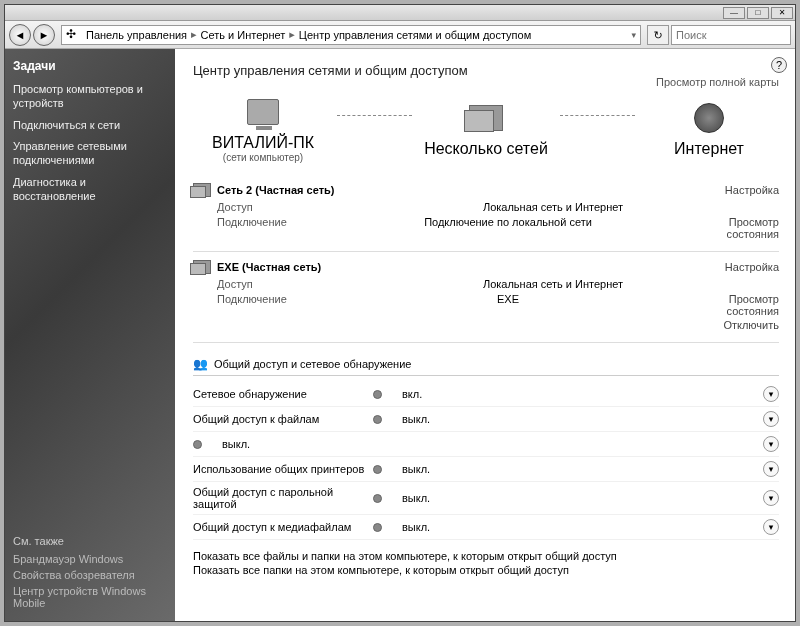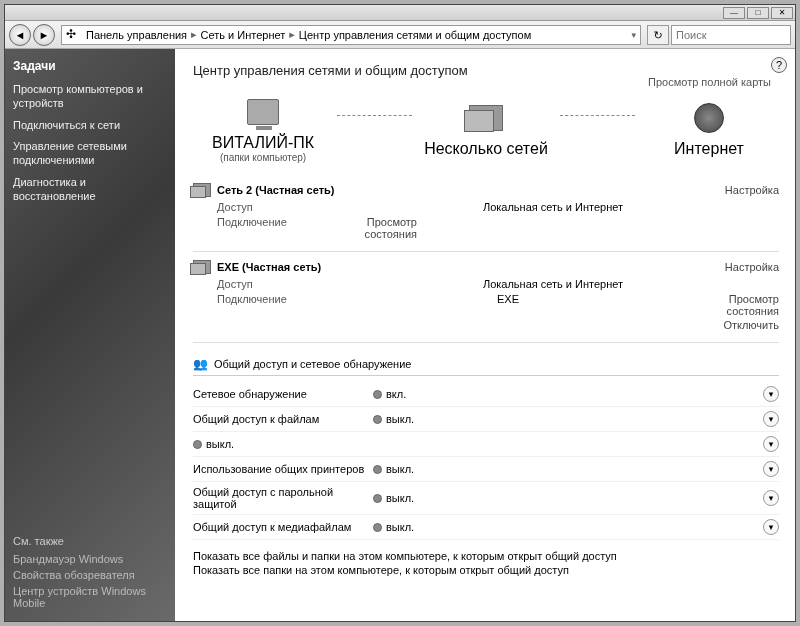--- a/index.html
+++ b/index.html
@@ -19,21 +19,21 @@
 .sidebar { width: 170px; background: linear-gradient(135deg,#5a5a5a 0%,#3a3a3a 40%,#6a6a6a 100%); color: #fff; padding: 10px 8px; font-size: 11px; display: flex; flex-direction: column; }
 .sidebar .taskhdr { font-weight: bold; margin-bottom: 6px; font-size: 12px; }
 .sidebar .task { margin: 4px 0; line-height: 1.25; cursor: pointer; color: #eee; }
 .sidebar .spacer { flex: 1; }
 .sidebar .seealso { color: #ccc; margin-bottom: 4px; font-size: 11px; }
 .sidebar .othertask { color: #bbb; font-size: 11px; margin: 2px 0; cursor: pointer; }
 .main { flex: 1; background: #fff; overflow-y: auto; padding: 14px 16px 14px 18px; font-size: 11px; color: #000; position: relative; }
 .helpicon { position: absolute; top: 8px; right: 8px; width: 16px; height: 16px; border-radius: 50%; border: 1px solid #666; text-align: center; font-size: 11px; line-height: 14px; cursor: pointer; background: #f0f0f0; }
 h1 { font-size: 13px; font-weight: normal; color: #222; margin-bottom: 14px; }
 .mapview { display: flex; align-items: center; justify-content: space-around; margin: 6px 0 12px; position: relative; }
-.mapfull { position: absolute; top: -16px; right: 8px; font-size: 11px; color: #555; cursor: pointer; padding-left: 38px; }
+.mapfull { position: absolute; top: -16px; right: 0; font-size: 11px; color: #555; cursor: pointer; padding-left: 38px; }
 .mapnode { text-align: center; width: 140px; }
 .mapline { flex: 1; border-top: 1px dashed #888; margin: 0 4px; position: relative; top: -12px; }
 .iconbox { height: 40px; display: flex; align-items: center; justify-content: center; margin-bottom: 2px; }
 .pc-icon, .net-icon, .globe-icon { display: inline-block; }
 .pc-icon { width: 32px; height: 26px; background: #aaa; border: 1px solid #666; border-radius: 2px; position: relative; }
 .pc-icon::after { content: ""; position: absolute; bottom: -6px; left: 8px; width: 16px; height: 4px; background: #888; }
 .net-icon { width: 34px; height: 26px; background: #999; border: 1px solid #666; position: relative; }
 .net-icon::before { content: ""; position: absolute; left: -6px; top: 4px; width: 28px; height: 20px; background: #bbb; border: 1px solid #666; }
 .globe-icon { width: 30px; height: 30px; border-radius: 50%; background: radial-gradient(#888,#444); border: 1px solid #333; }
 .nodelabel { font-size: 16px; }
@@ -46,21 +46,21 @@
 .setuplink { margin-left: auto; color: #444; cursor: pointer; font-size: 11px; }
 .netrow { display: flex; margin: 3px 0 3px 24px; }
 .netrow .lbl { width: 110px; color: #555; }
 .netrow .val { flex: 1; text-align: center; }
 .actlink { color: #444; cursor: pointer; font-size: 11px; text-align: right; width: 90px; }
 .sharesection { margin-top: 14px; }
 .sharehdr { display: flex; align-items: center; border-bottom: 1px solid #ccc; padding-bottom: 4px; margin-bottom: 6px; }
 .shareicon { font-size: 12px; margin-right: 6px; }
 .sharerow { display: flex; align-items: center; padding: 4px 0; border-bottom: 1px solid #f0f0f0; }
 .sharerow .lbl { width: 180px; }
-.sharerow .status { display: flex; align-items: center; gap: 4px; flex: 1; }
+.sharerow .status { display: flex; align-items: center; gap: 20px; flex: 1; }
 .radiodot { width: 9px; height: 9px; border-radius: 50%; border: 1px solid #666; background: #888; }
 .expand { width: 16px; height: 16px; border: 1px solid #999; border-radius: 50%; text-align: center; font-size: 9px; line-height: 14px; cursor: pointer; background: #f8f8f8; }
 .bottomlinks { margin-top: 10px; font-size: 11px; }
 .bottomlinks div { margin: 2px 0; cursor: pointer; }
 </style>
 </head>
 <body>
 
 <div class="window">
   <div class="titlebar">
@@ -104,21 +104,21 @@
       <h1>Центр управления сетями и общим доступом</h1>
 
       <div style="position:relative;">
         <div class="mapfull">Просмотр полной карты</div>
         <div class="mapview">
           <div class="mapnode">
             <div class="iconbox">
                 <span class="pc-icon"></span>
               </div>
             <div class="nodelabel">ВИТАЛИЙ-ПК</div>
-            <div class="nodesub">(папки компьютер)</div>
+            <div class="nodesub">(сети компьютер)</div>
           </div>
           <div class="mapline"></div>
           <div class="mapnode">
             <div class="iconbox">
                 <span class="net-icon"></span>
               </div>
             <div class="nodelabel">Несколько сетей</div>
           </div>
           <div class="mapline"></div>
           <div class="mapnode">
@@ -137,20 +137,21 @@
               <span class="netname">Сеть  2 (Частная сеть)</span>
               <span class="setuplink">Настройка</span>
             </div>
             <div class="netrow">
               <div class="lbl">Доступ</div>
               <div class="val">Локальная сеть и Интернет</div>
               <div style="display:flex;flex-direction:column;align-items:flex-end;gap:2px"></div>
             </div>
             <div class="netrow">
               <div class="lbl">Подключение</div>
+              <div class="val">Подключение по локальной сети</div>
               <div style="display:flex;flex-direction:column;align-items:flex-end;gap:2px">
                 <div class="actlink">Просмотр состояния</div>
               </div>
             </div>
           </div>
           <div class="netsection">
             <div class="nethdr">
               <span class="neticon"></span>
               <span class="netname">EXE (Частная сеть)</span>
               <span class="setuplink">Настройка</span>

